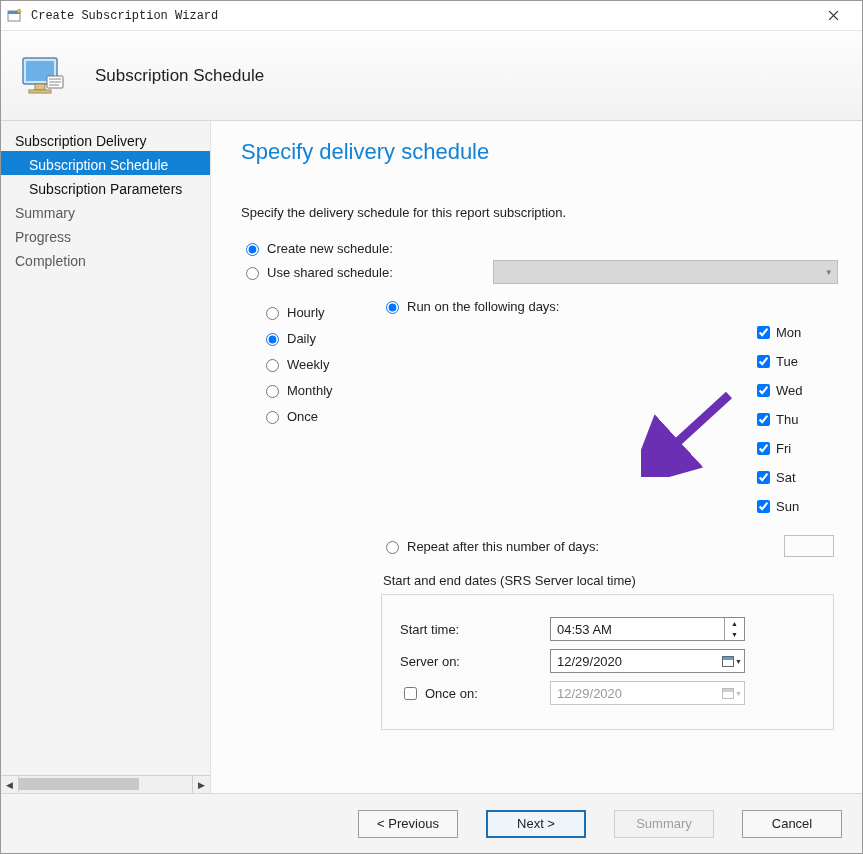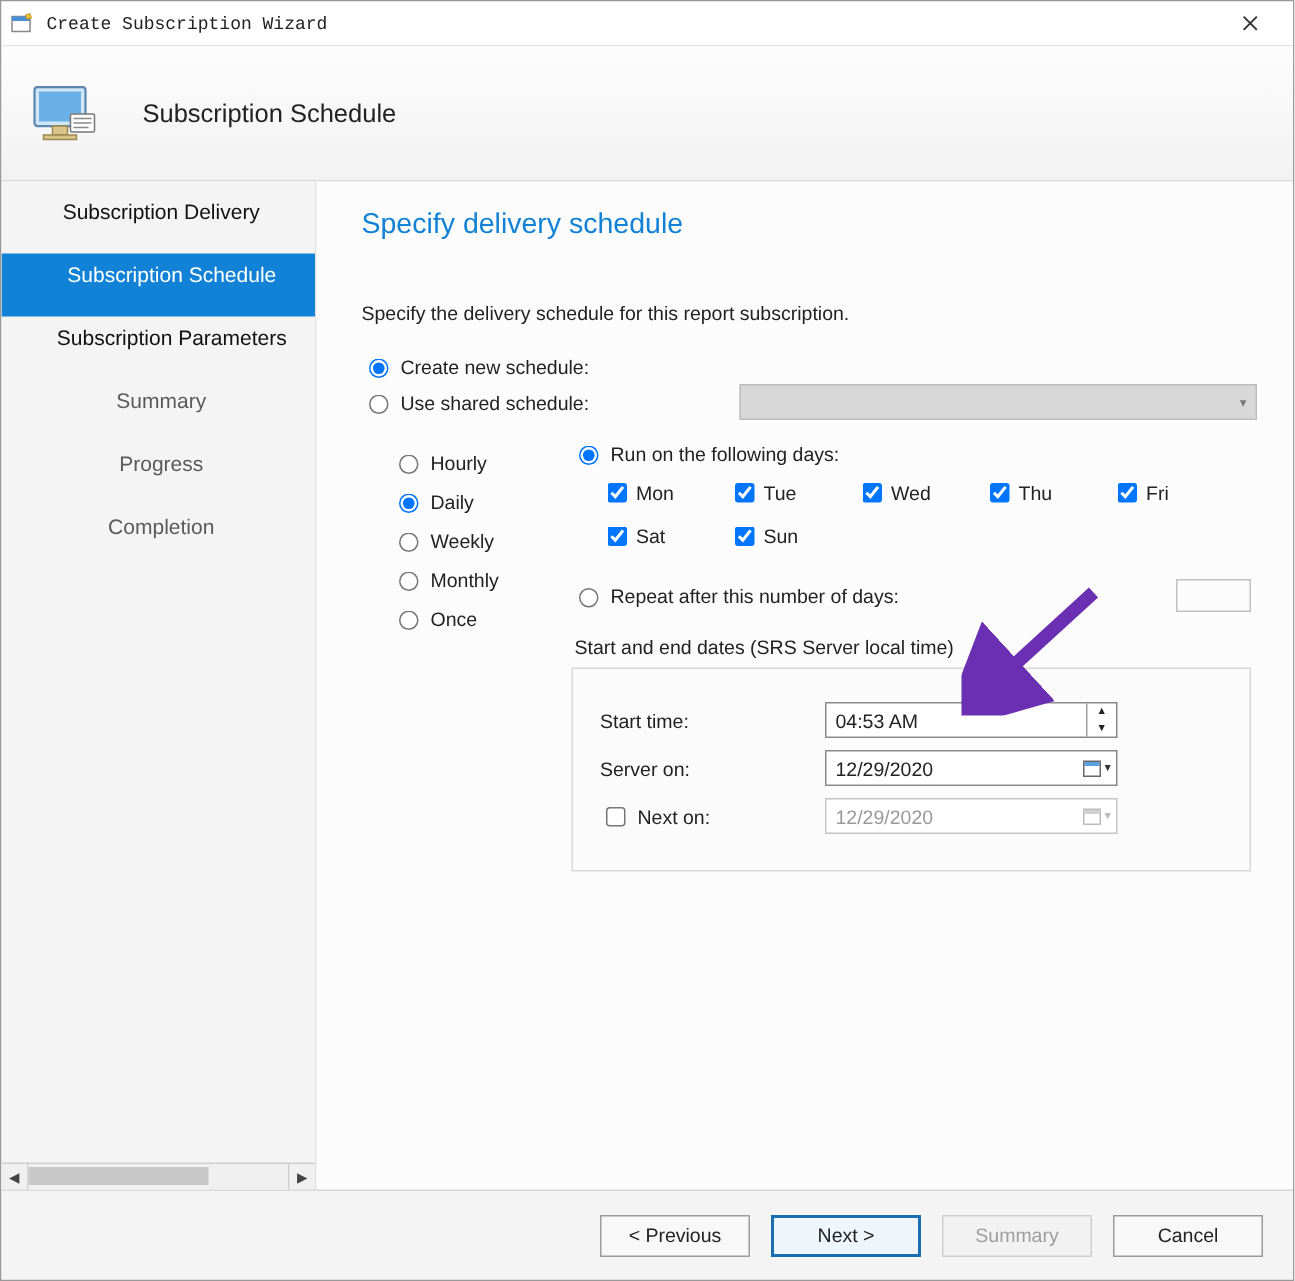--- a/index.html
+++ b/index.html
@@ -15,46 +15,46 @@
   
   .header { height:90px; display:flex; align-items:center; padding-left:18px; background:linear-gradient(#fdfdfd,#f2f2f2); border-bottom:1px solid #d8d8d8; }
   .header .big-icon { width:48px; height:48px; margin-right:28px; }
   .header .heading { font-size:17px; color:#222; }
 
   
   .body { flex:1; display:flex; min-height:0; }
 
   .sidebar { width:210px; background:#f4f4f4; border-right:1px solid #e2e2e2; display:flex; flex-direction:column; }
   .sidebar ul { list-style:none; margin:0; padding:6px 0 0 0; flex:1; overflow:hidden; }
-  .sidebar li { padding:6px 10px 20px 14px; font-size:14px; color:#5a5a5a; cursor:default; white-space:nowrap;text-align:center; }
+  .sidebar li { padding:6px 10px 2px 14px; font-size:14px; color:#5a5a5a; cursor:default; white-space:nowrap; }
   .sidebar li.strong { color:#111; font-weight:400; }
   .sidebar li.indent { padding-left:28px; color:#111; }
   .sidebar li.selected { background:#1182d6; color:#fff; }
   .sidebar .hscroll { height:18px; border-top:1px solid #d0d0d0; background:#f0f0f0; display:flex; align-items:center; }
   .sidebar .hscroll .arrow { width:18px; height:100%; display:flex; align-items:center; justify-content:center; font-size:9px; color:#444; border-right:1px solid #d0d0d0;}
   .sidebar .hscroll .arrow.right { border-right:none; border-left:1px solid #d0d0d0;}
   .sidebar .hscroll .track { flex:1; height:100%; background:#f0f0f0; position:relative;}
   .sidebar .hscroll .thumb { position:absolute; left:0; top:2px; height:12px; width:120px; background:#c8c8c8; }
 
   .main { flex:1; padding:18px 24px 10px 30px; overflow:auto; background:#fcfcfc; }
-  .page-title { color:#1182d6; font-size:19px; font-weight:400; margin-bottom:40px; }
+  .page-title { color:#1182d6; font-size:22px; font-weight:400; margin-bottom:40px; }
   .instr { font-size:13px; margin-bottom:20px; }
 
   .radio-row { display:flex; align-items:center; margin:4px 0; font-size:13px; }
   .radio-row input[type=radio] { margin-right:8px; }
 
   .shared-combo { margin-left:auto; width:345px; height:24px; background:#d8d8d8; border:1px solid #bcbcbc; display:flex; align-items:center; justify-content:flex-end; padding-right:6px; color:#7a7a7a; font-size:10px; }
 
   .sched-area { display:flex; margin-top:10px; }
   .freq-col { width:140px; padding-left:20px; }
   .freq-col .radio-row { margin:10px 0; }
 
   .detail-col { flex:1; }
 
-  .days-row { display:flex; flex-wrap:wrap; align-items:flex-end; margin-left:20px; }
+  .days-row { display:flex; flex-wrap:wrap; align-items:flex-end; margin-left:20px;flex-direction:column; }
   .days-row label { display:flex; align-items:center; width:85px; margin:5px 0; font-size:13px; }
   .days-row input { margin-right:6px; }
 
   .check13 { width:13px; height:13px; }
 
   .repeat-row { display:flex; align-items:center; margin-top:14px; }
   .repeat-num { width:50px; height:22px; border:1px solid #c0c0c0; margin-left:auto; margin-right:4px; }
 
   .fieldset-label { font-size:13px; margin:16px 0 6px 2px; }
   .dates-box { border:1px solid #d7d7d7; padding:14px 18px 16px 18px; background:#fbfbfb; margin-right:4px; }
@@ -67,21 +67,21 @@
   .inputbox .val { flex:1; padding:0 6px; font-size:13px; }
   .spinner { width:20px; border-left:1px solid #a0a0a0; display:flex; flex-direction:column; height:100%; }
   .spinner div { flex:1; display:flex; align-items:center; justify-content:center; font-size:7px; line-height:1; }
   .datedrop { width:24px; border-left:0; display:flex; align-items:center; justify-content:center; height:100%; gap:1px; }
   .cal { width:12px; height:11px; border:1px solid #666; position:relative; background:linear-gradient(#5aa0e0 3px,#fff 3px); }
   .cal.disabled { border-color:#bbb; background:linear-gradient(#cfcfcf 3px,#fff 3px);}
   .dd-arrow { font-size:7px; color:#333; }
   .dd-arrow.disabled { color:#bbb; }
 
   
-  .footer { height:60px; border-top:1px solid #d8d8d8; background:#f4f4f4; display:flex; align-items:center; justify-content:flex-end; padding-right:20px; gap:14px; }
+  .footer { height:60px; border-top:1px solid #d8d8d8; background:#f4f4f4; display:flex; align-items:center; justify-content:flex-end; padding-right:20px; gap:28px; }
   .btn { width:100px; height:28px; border:1px solid #9c9c9c; background:#f8f8f8; display:flex; align-items:center; justify-content:center; font-size:13px; cursor:default; }
   .btn.default { border:2px solid #1a6fb3; background:#eef6fc;}
   .btn.disabled { color:#9e9e9e; border-color:#cfcfcf; background:#f2f2f2; }
 
   
   .anno-arrow { position:absolute; pointer-events:none; }
 
 </style>
 </head>
 <body>
@@ -240,21 +240,21 @@
                 <div class="val">12/29/2020</div>
                 <div class="datedrop">
                   <div class="cal"></div>
                   <span class="dd-arrow">▼</span>
                 </div>
               </div>
             </div>
             <div class="field-row">
               <div class="lbl">
                 <input type="checkbox" class="check13" style="">
-                <span>Next on:</span>
+                <span>Once on:</span>
               </div>
               <div class="inputbox disabled">
                 <div class="val">12/29/2020</div>
                 <div class="datedrop">
                   <div class="cal disabled"></div>
                   <span class="dd-arrow disabled">▼</span>
                 </div>
               </div>
             </div>
           </div>

